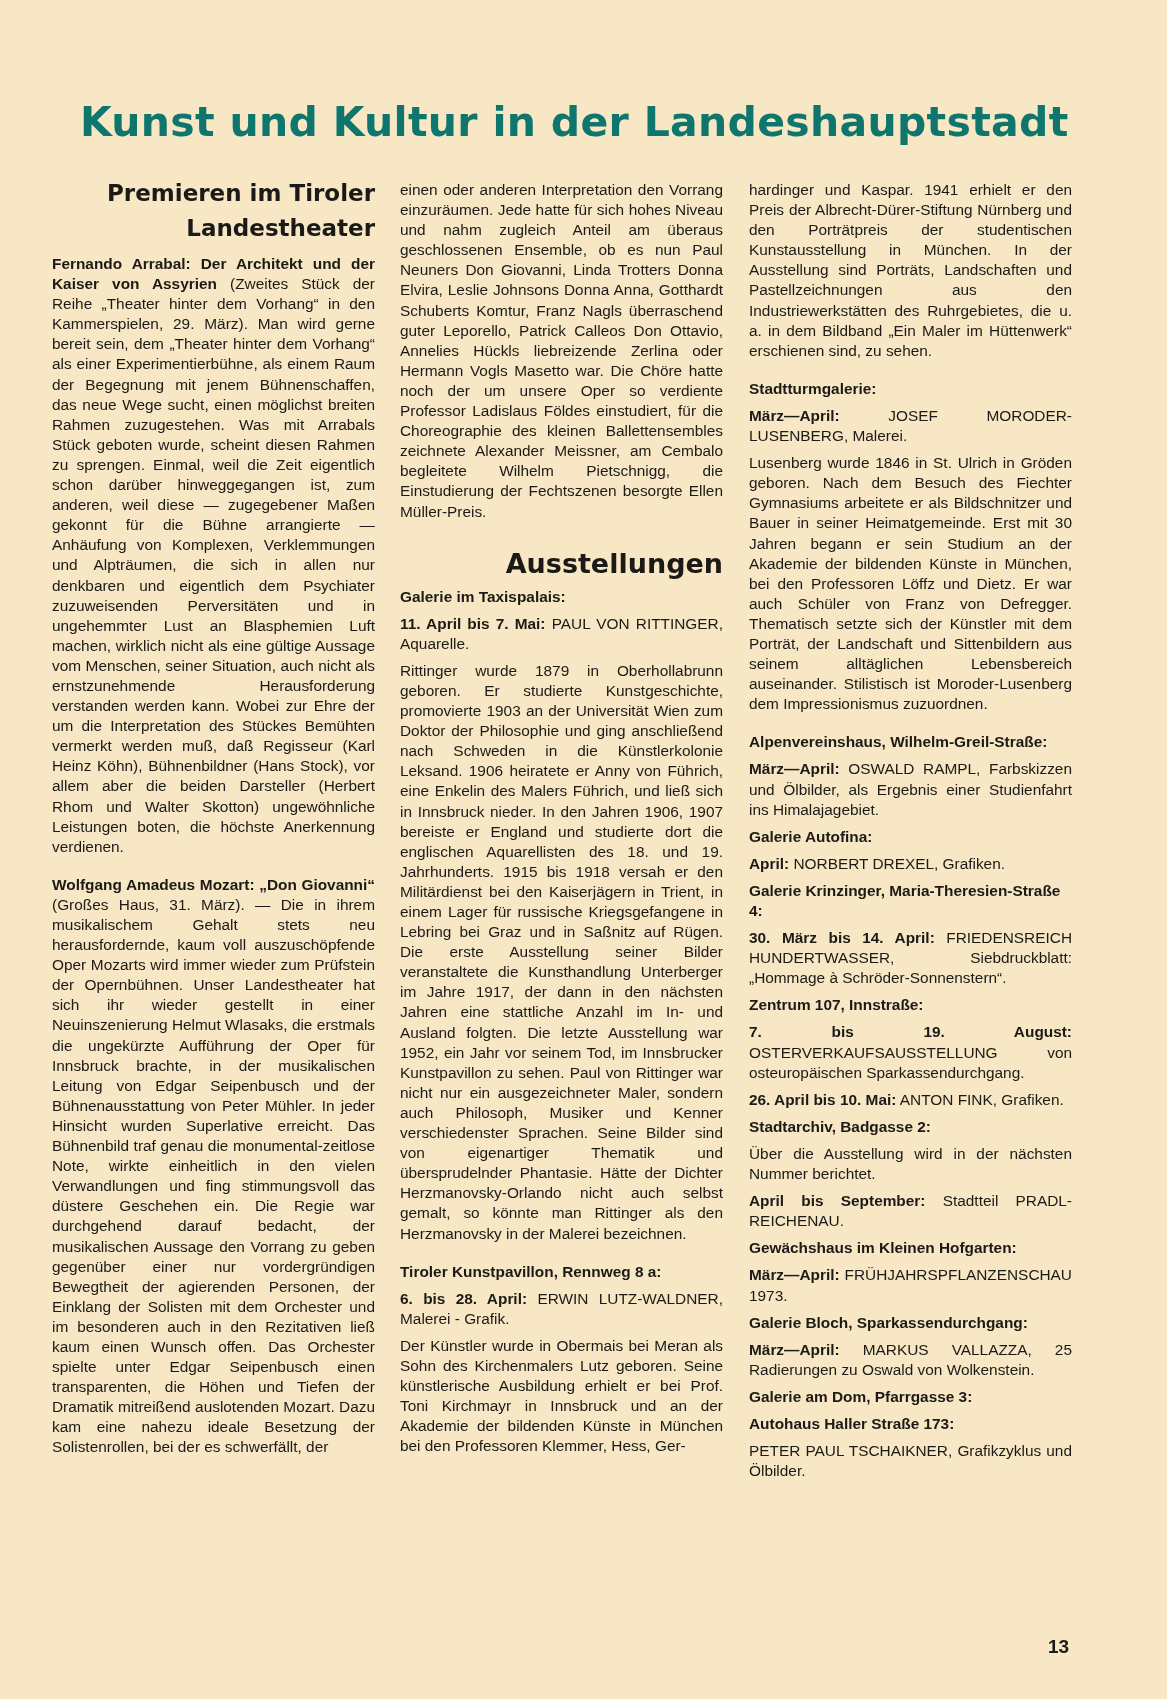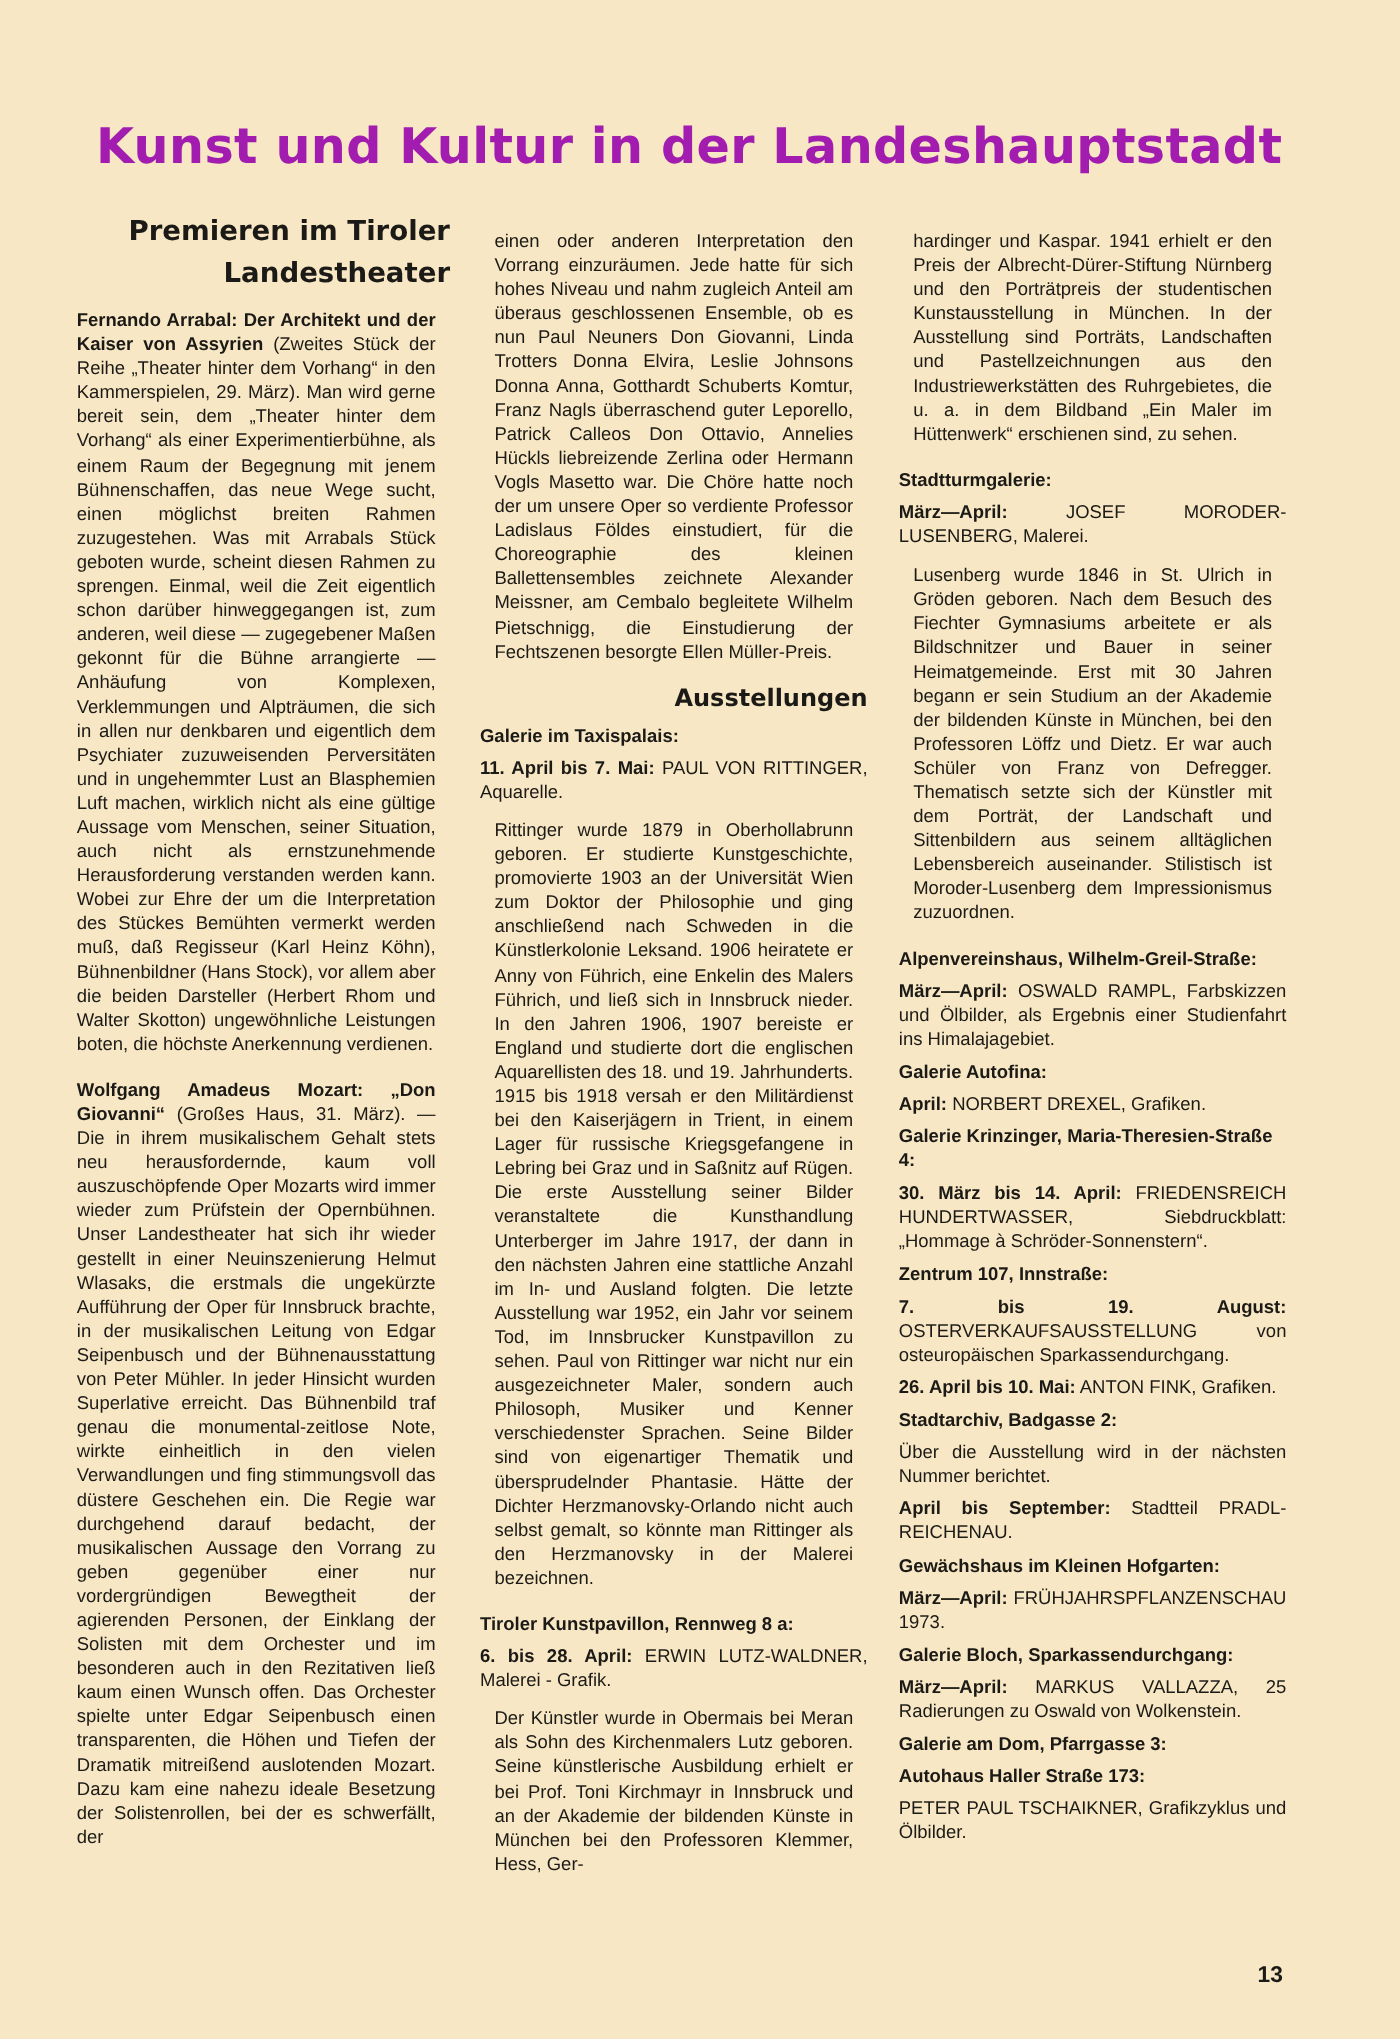--- a/index.html
+++ b/index.html
@@ -8,37 +8,37 @@
     background: #f7e7c4;
     position: relative;
     overflow: hidden;
     color: #1c1a16;
     font-family: "Liberation Sans", sans-serif;
   }
   .page-title {
     position: absolute; left: 80px; top: 98px;
     font-family: "DejaVu Sans", sans-serif;
     font-weight: bold; font-size: 41px; letter-spacing: 0.3px;
-    color: #a21caf; margin: 0; white-space: nowrap;
+    color: #0f766e; margin: 0; white-space: nowrap;
   }
   .col {
     position: absolute; top: 180px; width: 323px;
     font-size: 15.4px; line-height: 20.1px;
     text-align: justify; hyphens: manual;
   }
   .col1 { left: 52px; }
   .col2 { left: 400px; top: 180px; }
   .col3 { left: 749px; top: 180px; }
   .section-heading {
     font-family: "DejaVu Sans", sans-serif; font-weight: bold;
     text-align: right; margin: 0;
   }
   .h-premieren { font-size: 23px; line-height: 35px; margin-top: -4px; margin-bottom: 8px; }
-  .h-ausst { font-size: 20px; line-height: 34px; margin-top: 10px; margin-bottom: 6px; }
-  p { margin: 12px; }
+  .h-ausst { font-size: 27px; line-height: 34px; margin-top: 25px; margin-bottom: 6px; }
+  p { margin: 0; }
   .para { margin-bottom: 8px; }
   .para-lg { margin-bottom: 18px; }
   .b { font-weight: bold; }
   .venue { font-weight: bold; margin: 0 0 7px 0; text-align: left; }
   .entry { margin: 0 0 7px 0; }
   .page-number {
     position: absolute; left: 1048px; top: 1636px;
     font-size: 19px; font-weight: bold; color: #1c1a16; text-align: right;
   }
 </style>

